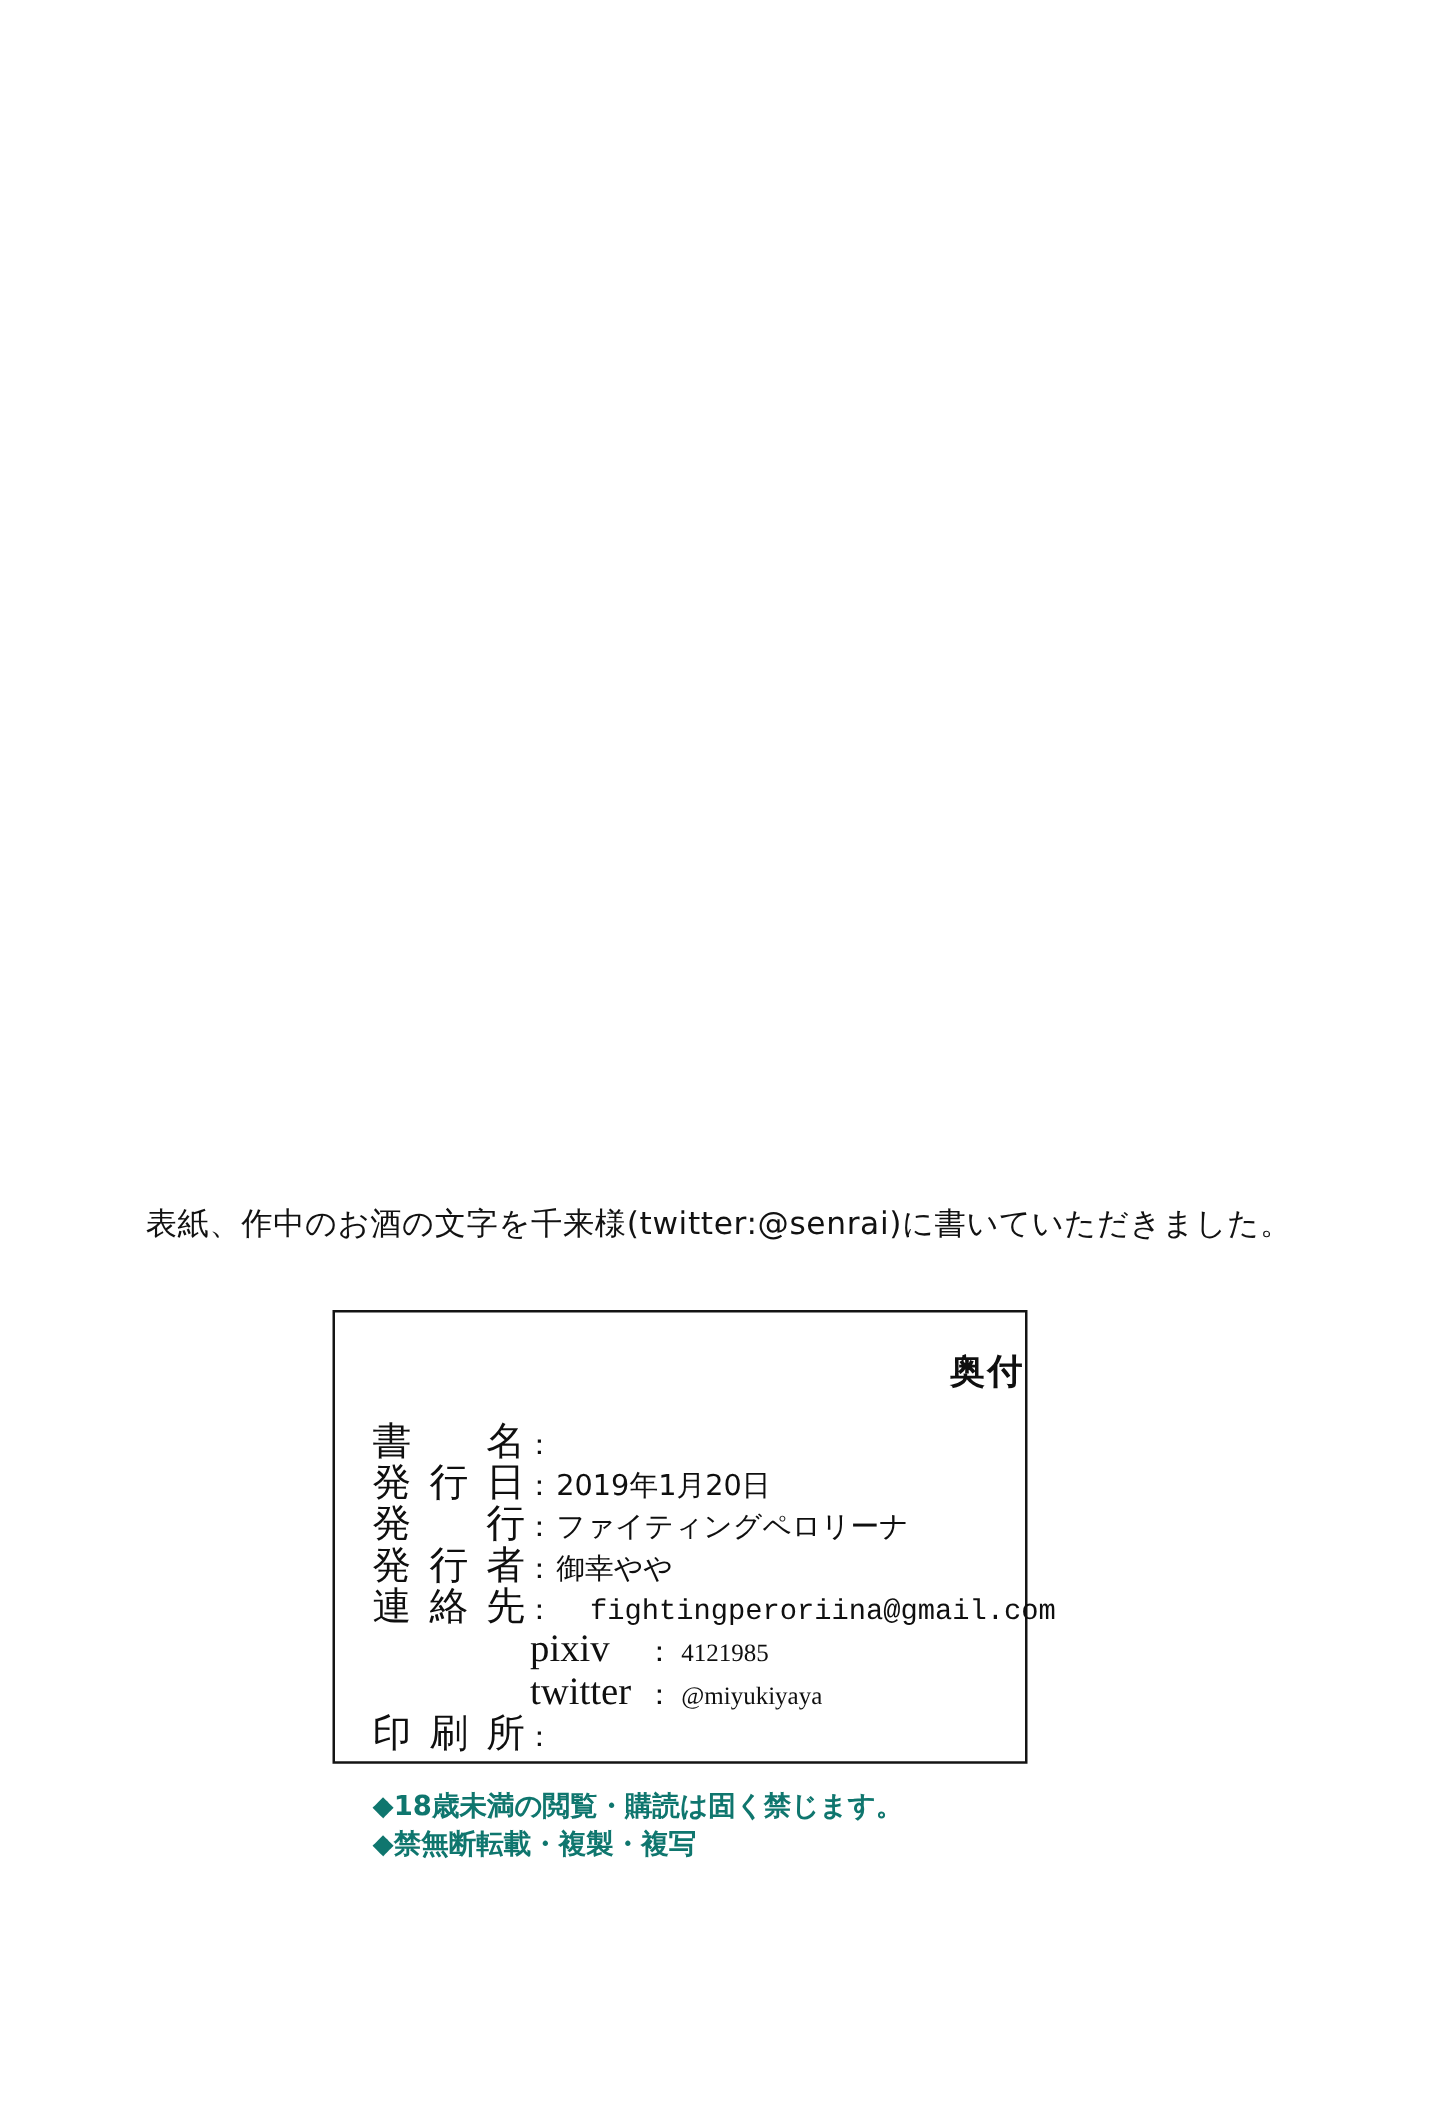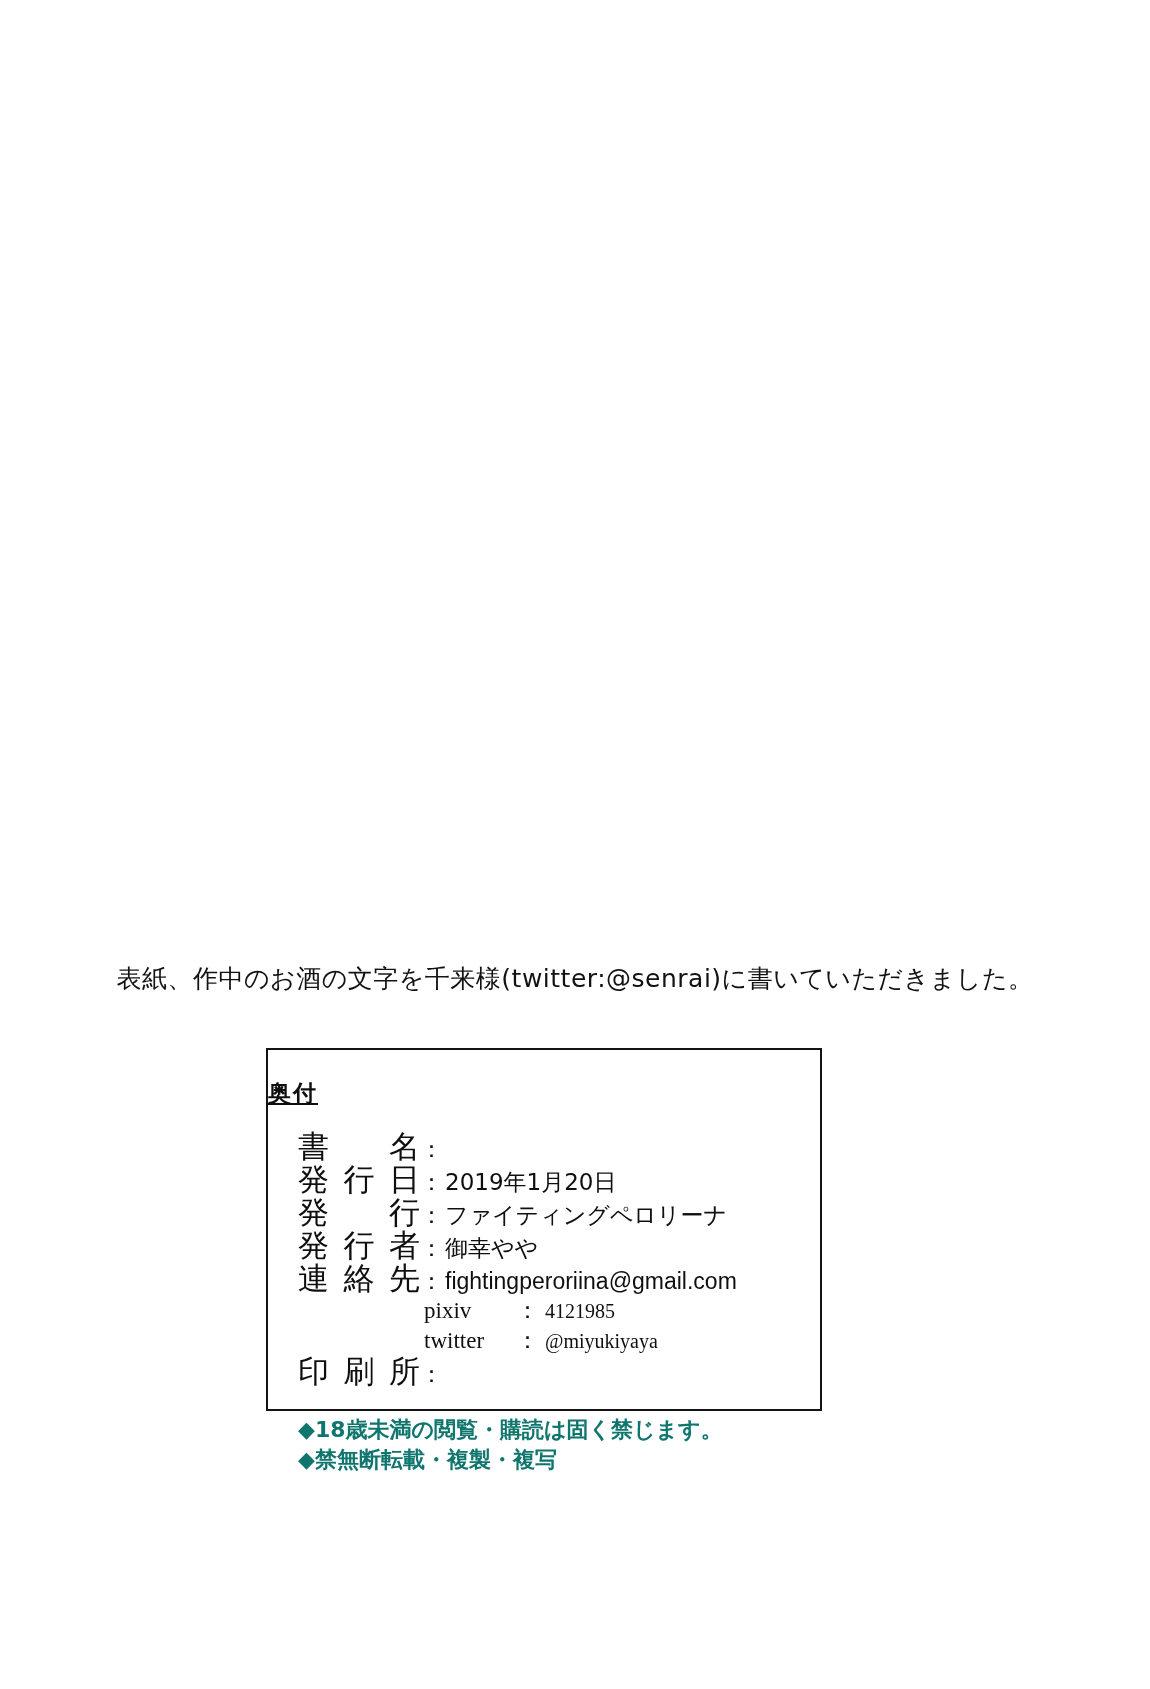--- a/index.html
+++ b/index.html
@@ -36,27 +36,26 @@
     top: 1048px;
     left: 266px;
     width: 556px;
     height: 363px;
     border: 2px solid #141414;
     box-sizing: border-box;
     background: #ffffff;
   }
   .colophon-title {
     margin-top: 28px;
-    text-align: left;
-    font-size: 23px;
+    text-align: right;
+    font-size: 28px;
     font-weight: bold;
     letter-spacing: 2px;
     font-family: "DejaVu Sans", "Liberation Sans", sans-serif;
     color: #0f0f0f;
-    text-decoration: underline;
   }
 
   .fields {
     margin: 22px 0 0 30px;
     font-family: "DejaVu Sans", "Liberation Sans", sans-serif;
     font-size: 23px;
     line-height: 30px;
     color: #0f0f0f;
   }
   .field-row {
@@ -74,36 +73,37 @@
   }
   .field-colon {
     flex: 0 0 auto;
     padding: 0 2px 0 0;
   }
   .field-value {
     flex: 1 1 auto;
     font-size: 23px;
   }
   .field-value.latin {
-    font-family: Liberation Sans, sans-serif;
+    font-family: Liberation Mono, monospace;
     font-size: 23px;
     letter-spacing: 0px;
+    margin-left: 27px;
   }
   .sub-row {
     display: flex;
     align-items: baseline;
     white-space: nowrap;
     font-family: "Liberation Serif", "DejaVu Serif", serif;
   }
   .sub-indent {
     flex: 0 0 126px;
   }
   .sub-key {
     flex: 0 0 92px;
-    font-size: 23px;
+    font-size: 31px;
   }
   .sub-colon {
     flex: 0 0 auto;
     padding-right: 6px;
     font-size: 23px;
   }
   .sub-val {
     font-size: 20px;
   }
 

